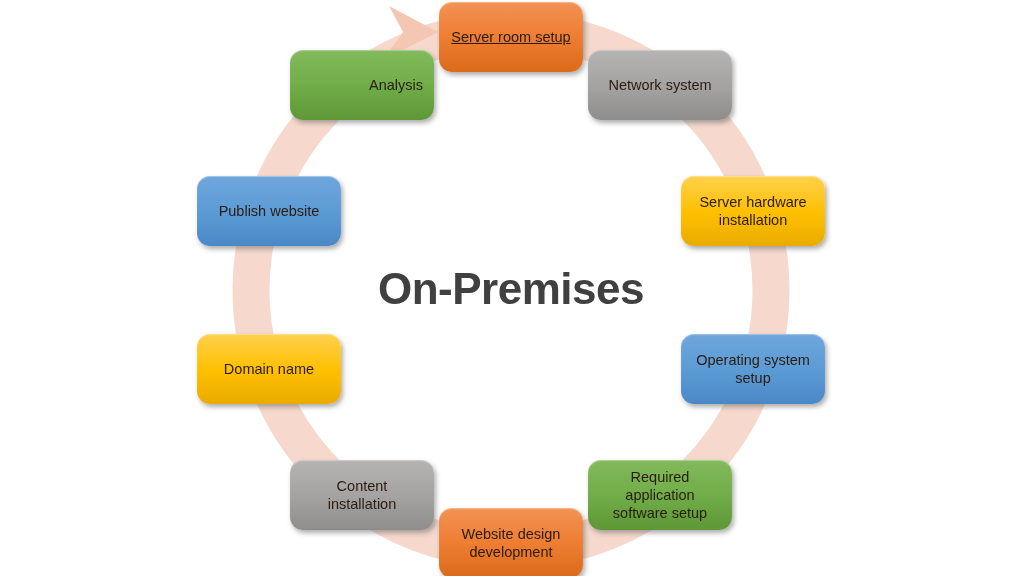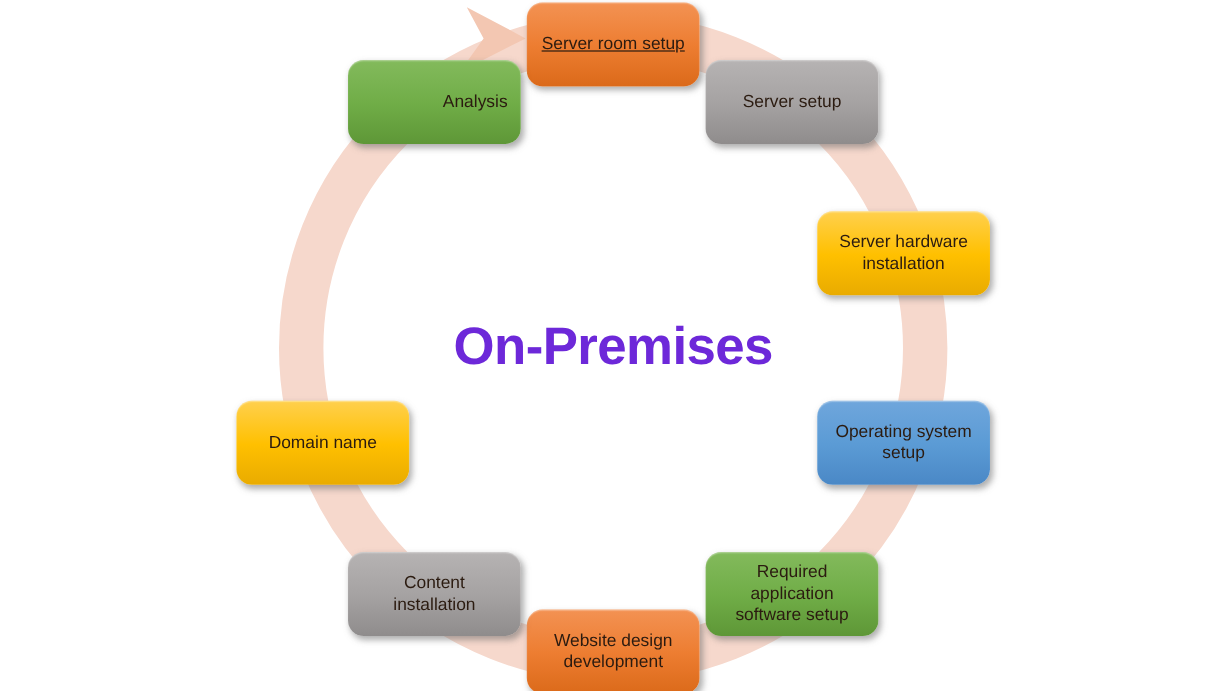--- a/index.html
+++ b/index.html
@@ -62,39 +62,42 @@
 
   <svg class="ring-svg" viewBox="0 0 1024 576" xmlns="http://www.w3.org/2000/svg">
     <circle id="cycle-ring" cx="511" cy="290" r="260" fill="none" stroke-width="37" stroke="#F6D8CC"></circle>
     <polygon id="cycle-arrowhead" points="389,6 438,32 383,60 403,32" fill="#F3C7B2"></polygon>
   </svg>
 
   <div class="step pos-0" style="background: linear-gradient(rgb(243, 146, 83) 0%, rgb(237, 125, 49) 52%, rgb(219, 106, 26) 100%); color: rgb(43, 27, 16);">
     <span>Server room setup</span>
   </div>
   <div class="step pos-1" style="background: linear-gradient(rgb(182, 179, 179) 0%, rgb(165, 162, 162) 52%, rgb(143, 140, 140) 100%); color: rgb(43, 27, 16);">
-    <span>Server setup</span>
+    <span>Network system</span>
   </div>
   <div class="step pos-2" style="background: linear-gradient(rgb(255, 208, 78) 0%, rgb(255, 192, 0) 52%, rgb(233, 171, 0) 100%); color: rgb(43, 27, 16);">
     <span>Server hardware installation</span>
   </div>
   <div class="step pos-3" style="background: linear-gradient(rgb(111, 166, 220) 0%, rgb(91, 155, 213) 52%, rgb(74, 136, 198) 100%); color: rgb(43, 27, 16);">
     <span>Operating system setup</span>
   </div>
   <div class="step pos-4" style="background: linear-gradient(rgb(131, 186, 92) 0%, rgb(112, 173, 71) 52%, rgb(94, 151, 55) 100%); color: rgb(43, 27, 16);">
     <span>Required application software setup</span>
   </div>
   <div class="step pos-5" style="background: linear-gradient(rgb(243, 146, 83) 0%, rgb(237, 125, 49) 52%, rgb(219, 106, 26) 100%); color: rgb(43, 27, 16);">
     <span>Website design development</span>
   </div>
   <div class="step pos-6" style="background: linear-gradient(rgb(182, 179, 179) 0%, rgb(165, 162, 162) 52%, rgb(143, 140, 140) 100%); color: rgb(43, 27, 16);">
     <span>Content installation</span>
   </div>
   <div class="step pos-7" style="background: linear-gradient(rgb(255, 208, 78) 0%, rgb(255, 192, 0) 52%, rgb(233, 171, 0) 100%); color: rgb(43, 27, 16); text-align: right;">
     <span>Domain name</span>
   </div>
+  <div class="step pos-8" style="background: linear-gradient(rgb(111, 166, 220) 0%, rgb(91, 155, 213) 52%, rgb(74, 136, 198) 100%); color: rgb(43, 27, 16);">
+    <span>Publish website</span>
+  </div>
   <div class="step pos-9" style="background: linear-gradient(rgb(131, 186, 92) 0%, rgb(112, 173, 71) 52%, rgb(94, 151, 55) 100%); color: rgb(43, 27, 16);">
     <span>Analysis</span>
   </div>
 
-  <div class="center-title" style="color: #6d28d9;">On-Premises</div>
+  <div class="center-title" style="color: #404040;">On-Premises</div>
 
 </div>
 
 </body></html>

